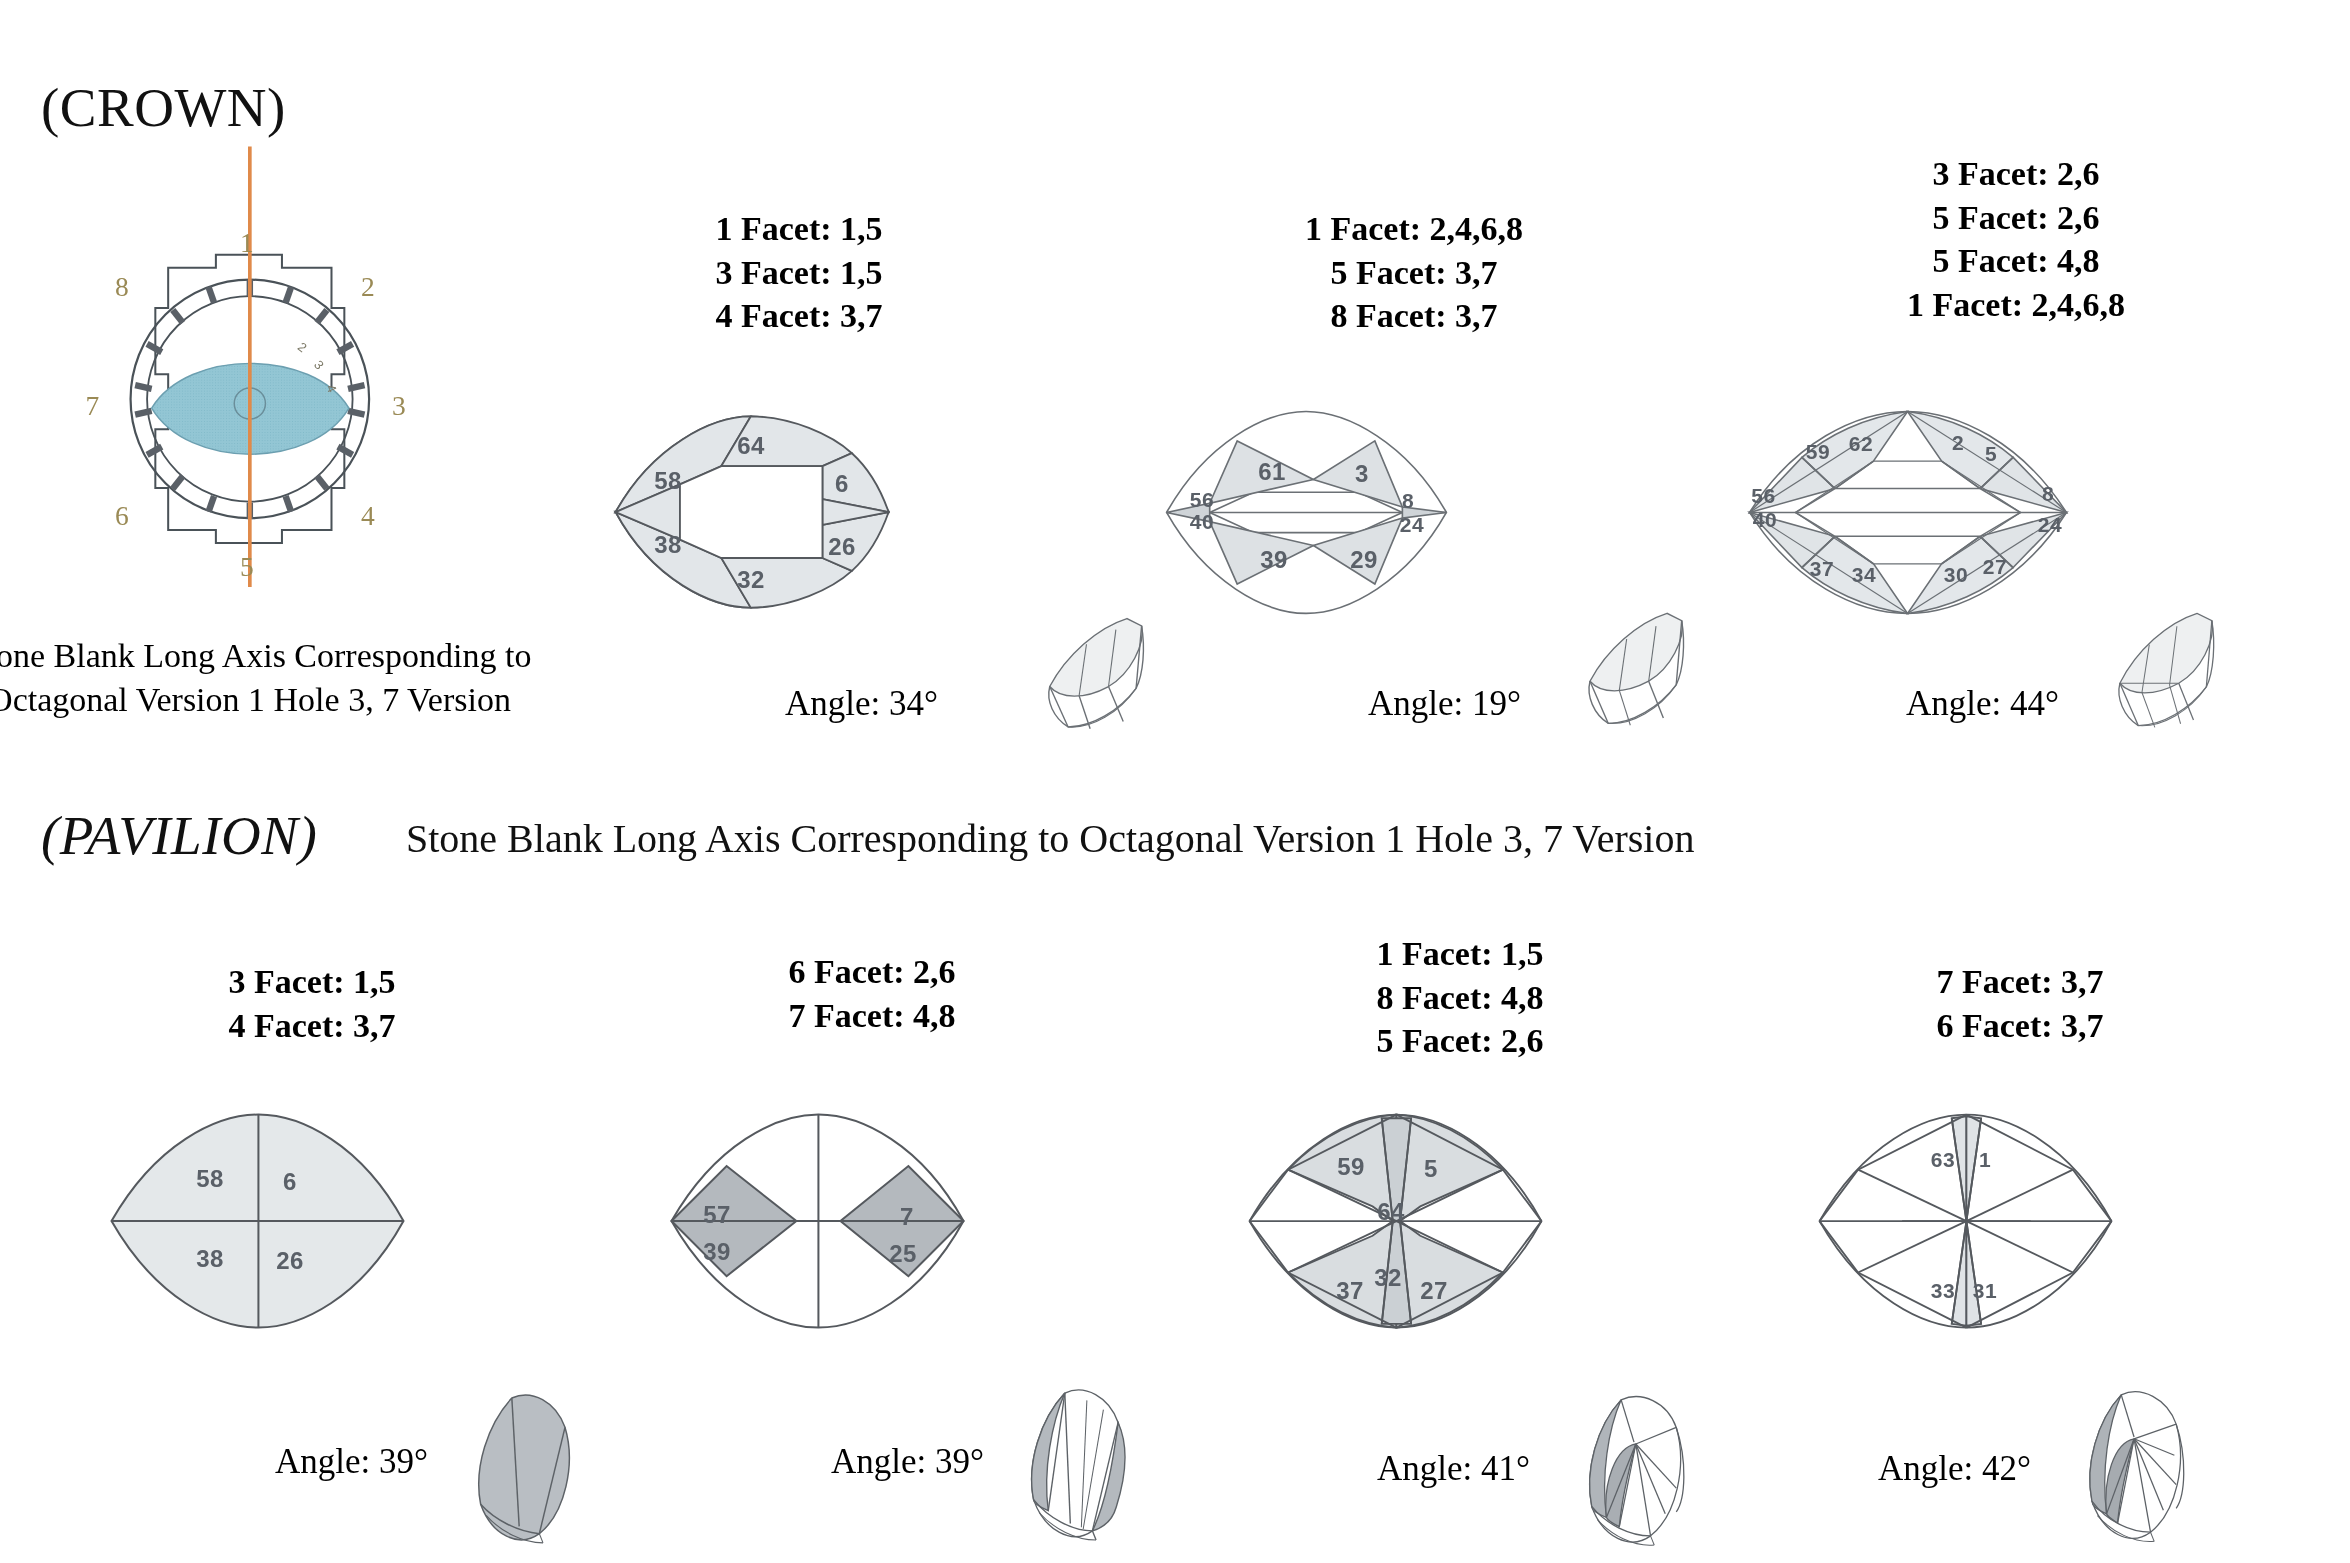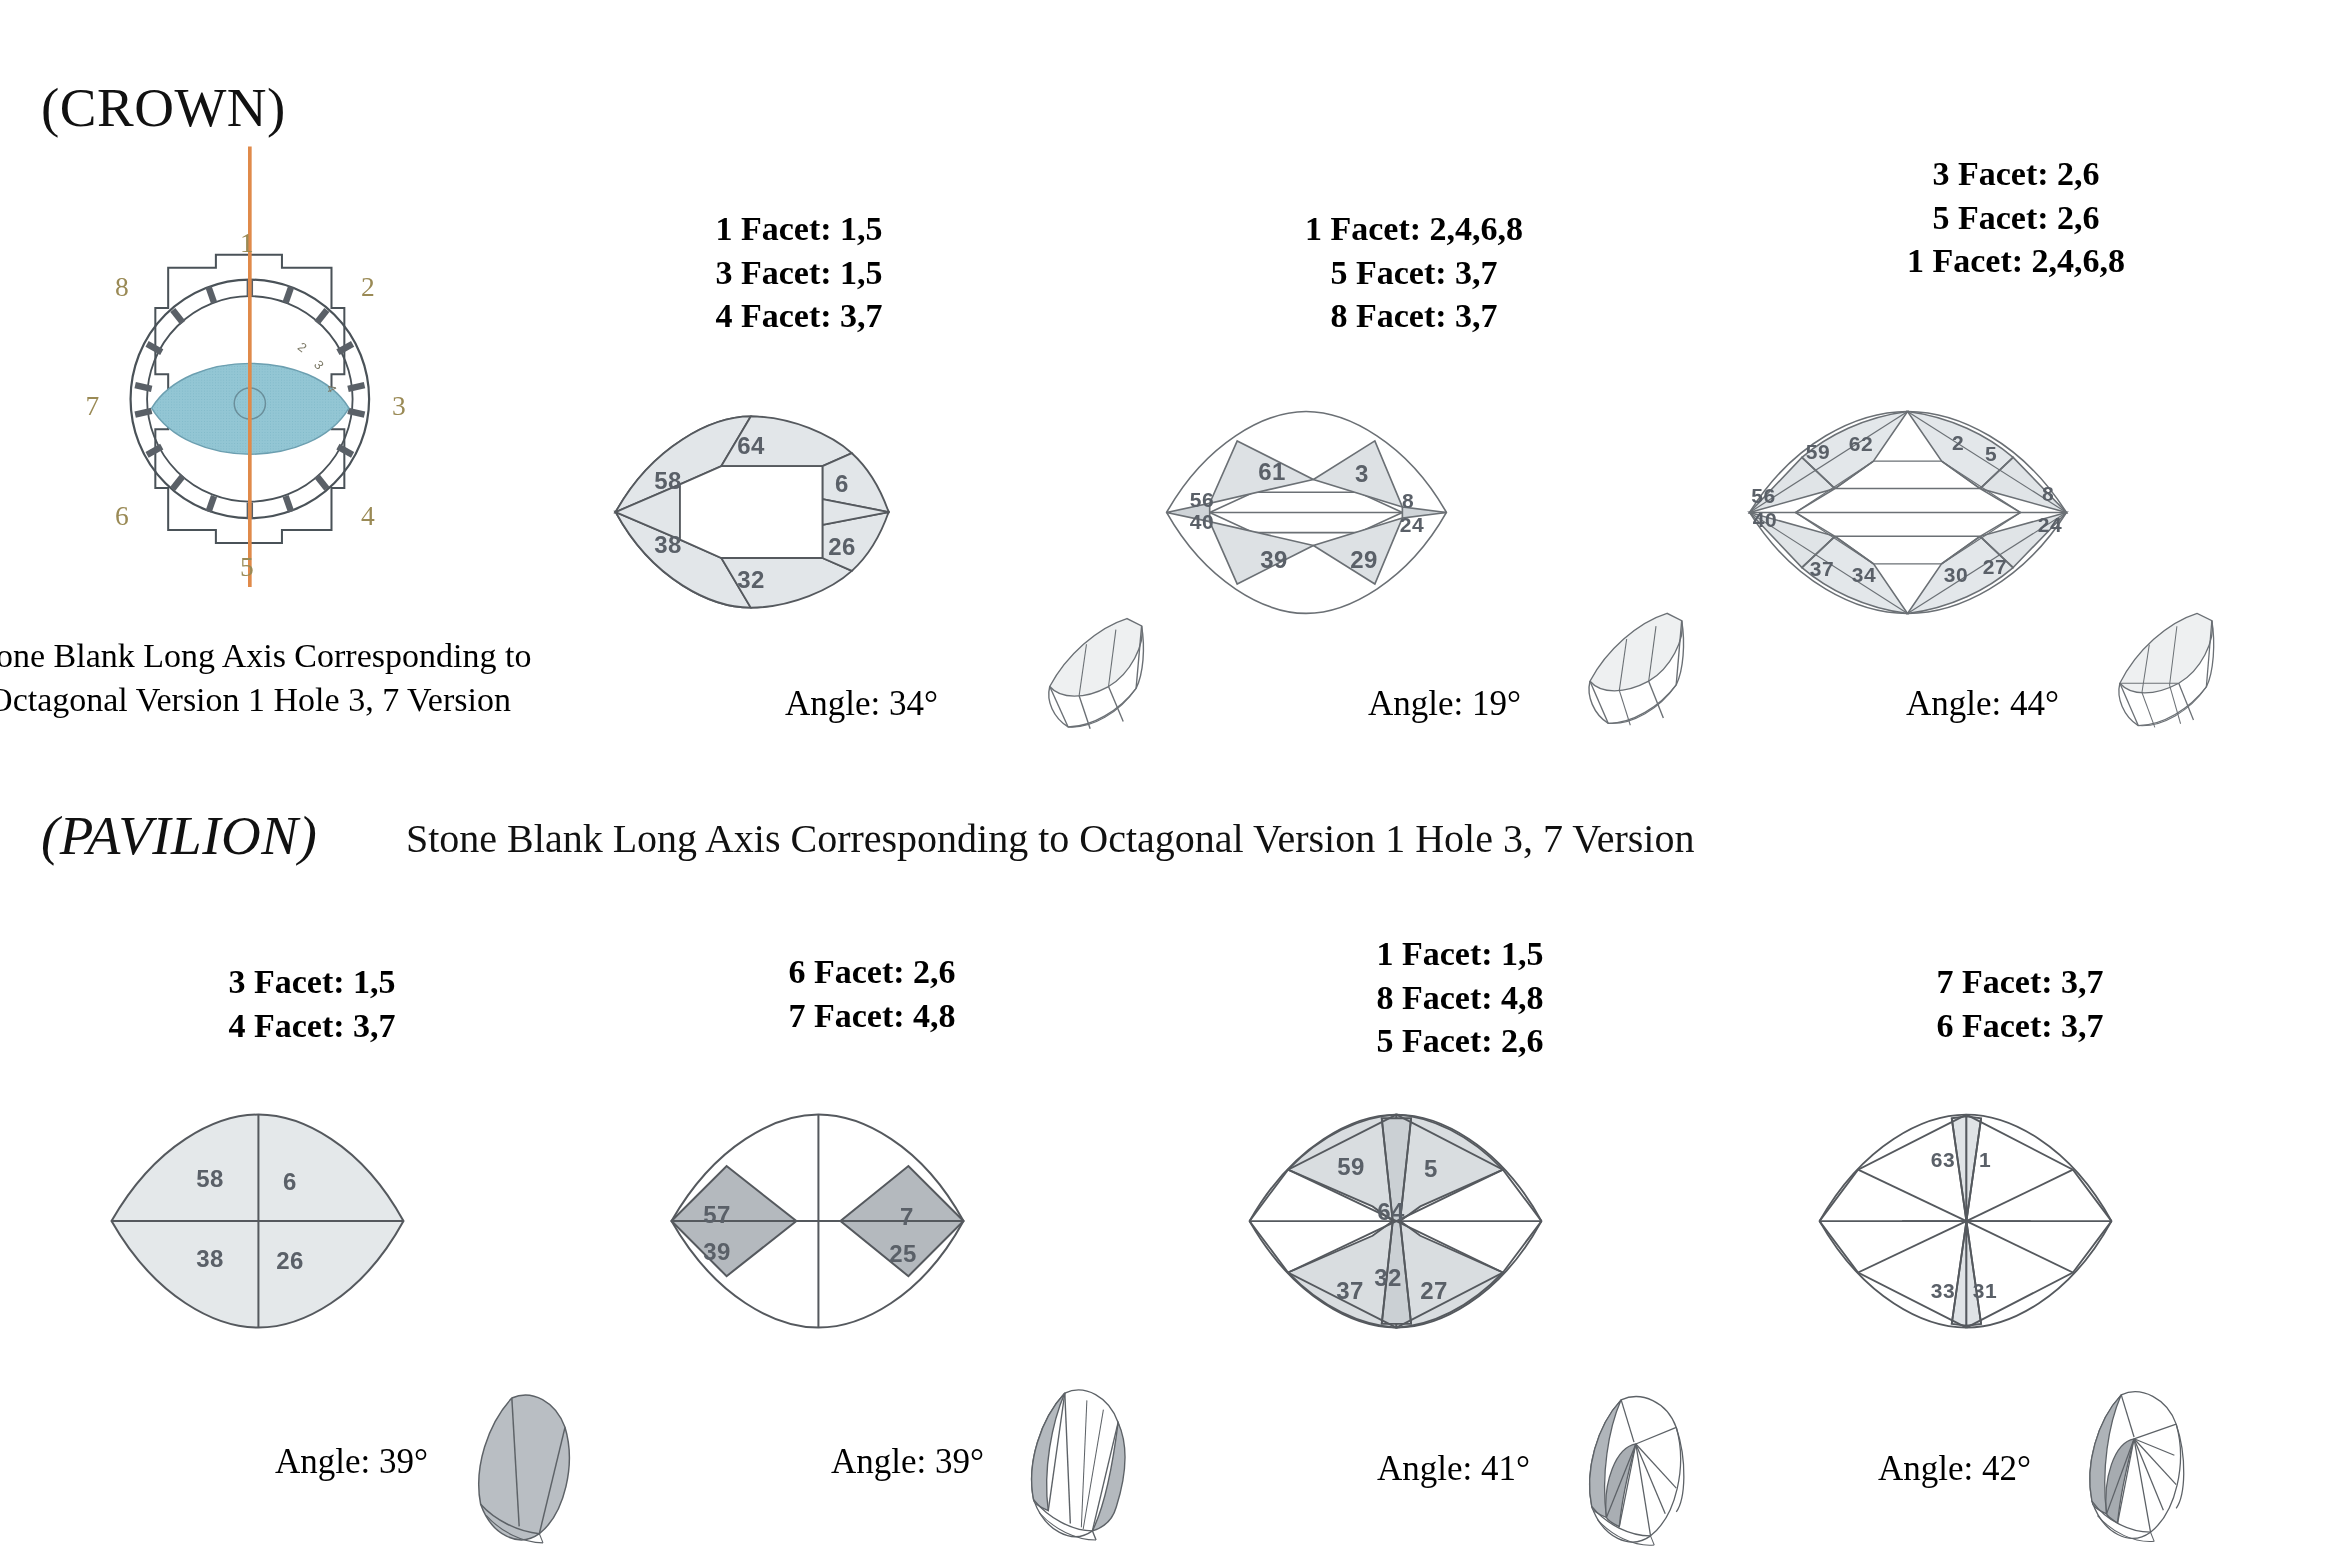--- a/index.html
+++ b/index.html
@@ -261,20 +261,21 @@
       <path d="M 58,92 L 70,130" stroke-width="1.2"></path>
       <path d="M 98,22 L 90,82" stroke-width="1.2"></path>
       <path d="M 46,128 C 72,130 102,112 120,86" stroke-width="1.2"></path>
     </g>
   </svg>
 </div>
 
 <div class="abs facet-spec" style="left:1846px; top:152px; width:340px;">
   <div>3 Facet: 2,6</div>
   <div>5 Facet: 2,6</div>
+  <div>5 Facet: 4,8</div>
   <div>1 Facet: 2,4,6,8</div>
 </div>
 
 <div class="abs shape-wrap" style="left:1745px; top:404px; width:326px; height:216px;">
   <svg width="326" height="216" viewBox="0 0 355 235">
     <g stroke="#6b7075" stroke-width="1.7" fill="none">
       <path d="M 5,118 C 52,42 122,8 177,8 C 232,8 302,42 350,118
                C 302,194 232,228 177,228 C 122,228 52,194 5,118 Z" fill="#ffffff"></path>
 
       <path d="M 5,118 L 62,58 L 98,92 Z" fill="#e0e4e7"></path>

